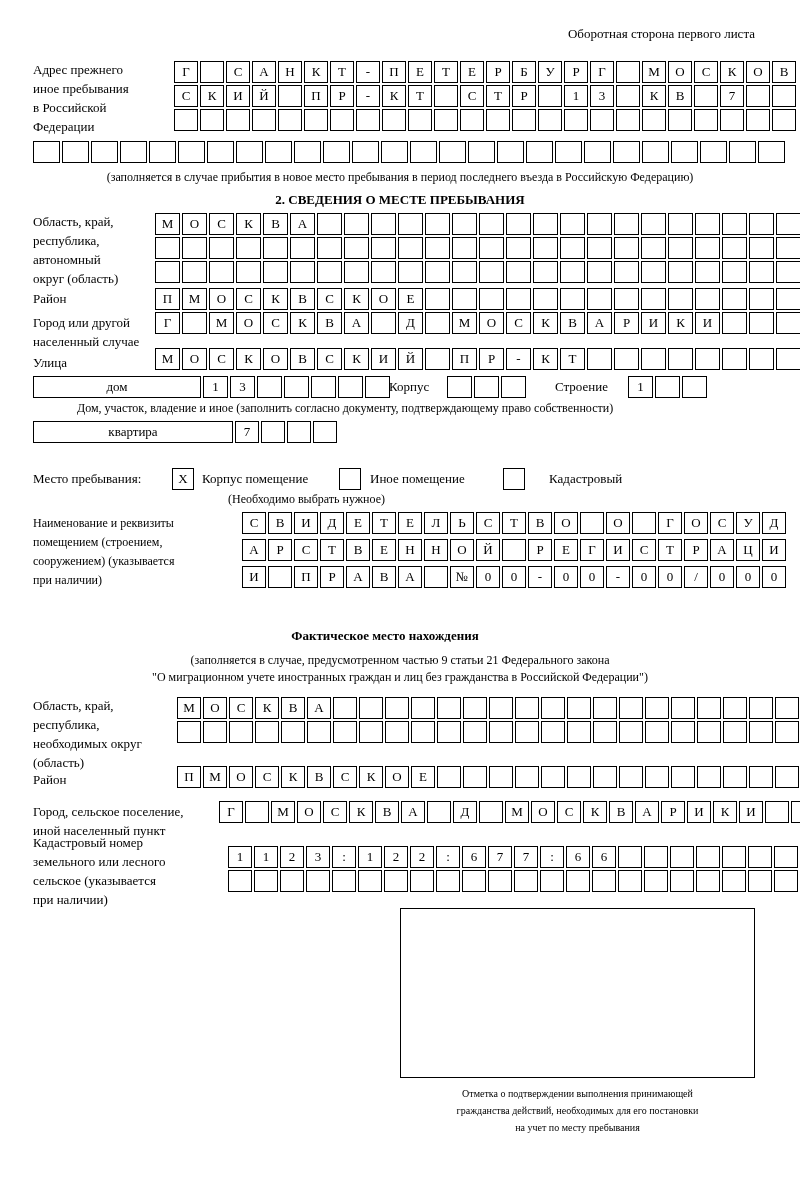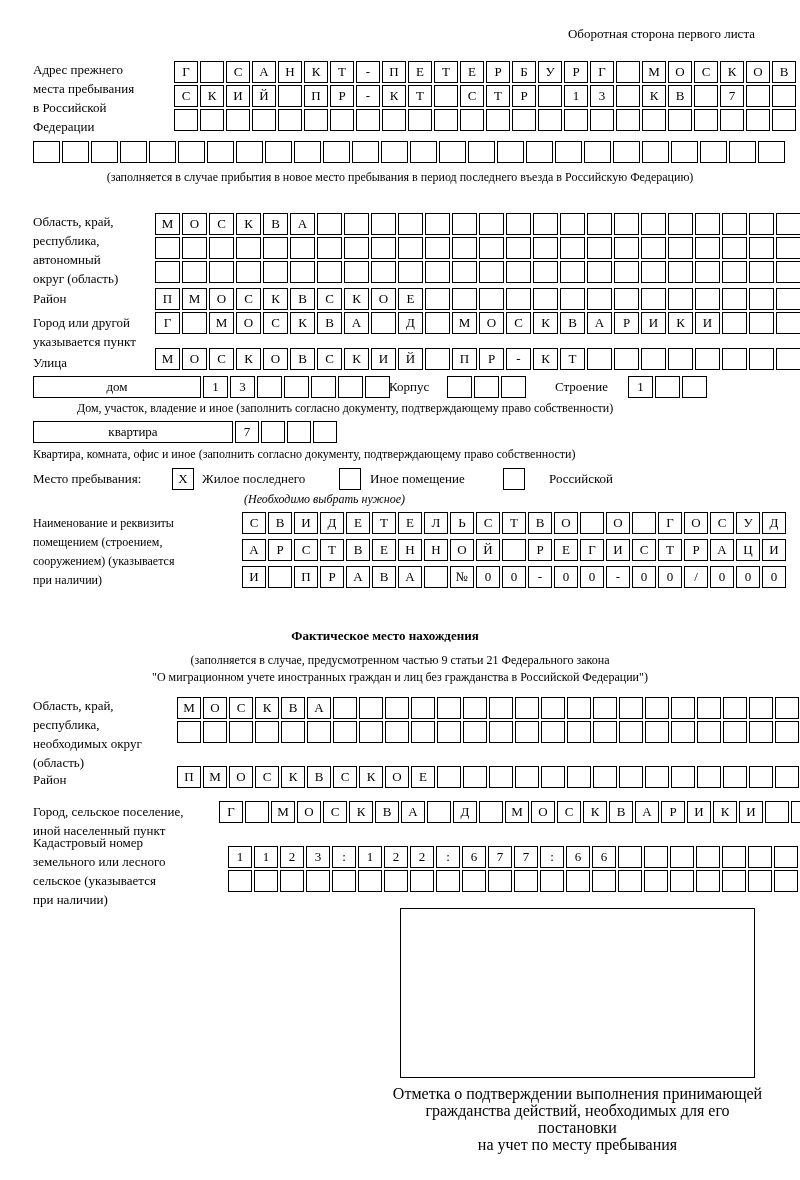--- a/index.html
+++ b/index.html
@@ -88,35 +88,35 @@
     background: #fff;
   }
 
   .bigbox {
     border: 1px solid #000;
     box-sizing: border-box;
     background: #fff;
   }
 
   .footnote {
-    font-size: 16px;
+    font-size: 10px;
     line-height: 17px;
     text-align: center;
   }
 </style>
 </head>
 <body>
 
 <div class="page">
 
   <div class="abs hdr-right" style="left:400px; top:26px; width:355px;">Оборотная сторона первого листа</div>
 
   <div class="abs lbl" style="left:33px; top:60px; width:140px;">
     <div>Адрес прежнего</div>
-    <div>места пребывания</div>
+    <div>иное пребывания</div>
     <div>в Российской</div>
     <div>Федерации</div>
   </div>
 
   <div class="abs cells" style="left:174px; top:61px;" id="pa-r1">
       <div class="cell" style="width: 24px;">Г</div>
       <div class="cell" style="width: 24px;"></div>
       <div class="cell" style="width: 24px;">С</div>
       <div class="cell" style="width: 24px;">А</div>
       <div class="cell" style="width: 24px;">Н</div>
@@ -216,20 +216,21 @@
       <div class="cell" style="width: 27px;"></div>
       <div class="cell" style="width: 27px;"></div>
       <div class="cell" style="width: 27px;"></div>
       <div class="cell" style="width: 27px;"></div>
       <div class="cell" style="width: 27px;"></div>
       <div class="cell" style="width: 27px;"></div>
     </div>
 
   <div class="abs note" style="left:33px; top:170px; width:734px;">(заполняется в случае прибытия в новое место пребывания в период последнего въезда в Российскую Федерацию)</div>
 
+  <div class="abs section-title" style="left:33px; top:192px; width:734px;">2. СВЕДЕНИЯ О МЕСТЕ ПРЕБЫВАНИЯ</div>
 
   <div class="abs lbl" style="left:33px; top:212px; width:125px;">
     <div>Область, край,</div>
     <div>республика,</div>
     <div>автономный</div>
     <div>округ (область)</div>
   </div>
   <div class="abs cells" style="left:155px; top:213px;" id="s2reg-r1">
       <div class="cell" style="width: 25px;">М</div>
       <div class="cell" style="width: 25px;">О</div>
@@ -332,21 +333,21 @@
       <div class="cell" style="width: 25px;"></div>
       <div class="cell" style="width: 25px;"></div>
       <div class="cell" style="width: 25px;"></div>
       <div class="cell" style="width: 25px;"></div>
       <div class="cell" style="width: 25px;"></div>
       <div class="cell" style="width: 25px;"></div>
     </div>
 
   <div class="abs lbl" style="left:33px; top:313px; width:125px;">
     <div>Город или другой</div>
-    <div>указывается пункт</div>
+    <div>населенный случае</div>
   </div>
   <div class="abs cells" style="left:155px; top:312px;" id="s2city-r">
       <div class="cell" style="width: 25px;">Г</div>
       <div class="cell" style="width: 25px;"></div>
       <div class="cell" style="width: 25px;">М</div>
       <div class="cell" style="width: 25px;">О</div>
       <div class="cell" style="width: 25px;">С</div>
       <div class="cell" style="width: 25px;">К</div>
       <div class="cell" style="width: 25px;">В</div>
       <div class="cell" style="width: 25px;">А</div>
@@ -421,30 +422,29 @@
 
   <div class="abs lbl-sm" style="left:33px; top:400px; width:734px;margin-left:44px;">Дом, участок, владение и иное (заполнить согласно документу, подтверждающему право собственности)</div>
 
   <div class="abs label-box" style="left:33px; top:421px; width:200px;">квартира</div>
   <div class="abs cells" style="left:235px; top:421px;" id="flat-cells">
       <div class="cell" style="width: 24px;">7</div>
       <div class="cell" style="width: 24px;"></div>
       <div class="cell" style="width: 24px;"></div>
       <div class="cell" style="width: 24px;"></div>
     </div>
-  <div class="abs lbl-sm" style="left:33px; top:446px; width:734px;">Квартира, комната, офис и иное (заполнить согласно документу, подтверждающему право собственности)</div>
 
   <div class="abs lbl" style="left:33px; top:469px;">Место пребывания:</div>
   <div class="abs chk" style="left:172px; top:468px;">X</div>
-  <div class="abs lbl" style="left:202px; top:469px;">Жилое последнего</div>
+  <div class="abs lbl" style="left:202px; top:469px;">Корпус помещение</div>
   <div class="abs chk" style="left:339px; top:468px;"></div>
   <div class="abs lbl" style="left:370px; top:469px;">Иное помещение</div>
   <div class="abs chk" style="left:503px; top:468px;"></div>
-  <div class="abs lbl" style="left:549px; top:469px;">Российской</div>
-  <div class="abs lbl-sm" style="left:244px; top:491px;font-style:italic;">(Необходимо выбрать нужное)</div>
+  <div class="abs lbl" style="left:549px; top:469px;">Кадастровый</div>
+  <div class="abs lbl-sm" style="left:228px; top:491px;">(Необходимо выбрать нужное)</div>
 
   <div class="abs lbl-sm" style="left:33px; top:514px; width:205px; line-height:19px;">
     <div>Наименование и реквизиты</div>
     <div>помещением (строением,</div>
     <div>сооружением) (указывается</div>
     <div>при наличии)</div>
   </div>
   <div class="abs cells" style="left:242px; top:512px;" id="s2doc-r1">
       <div class="cell" style="width: 24px;">С</div>
       <div class="cell" style="width: 24px;">В</div>

